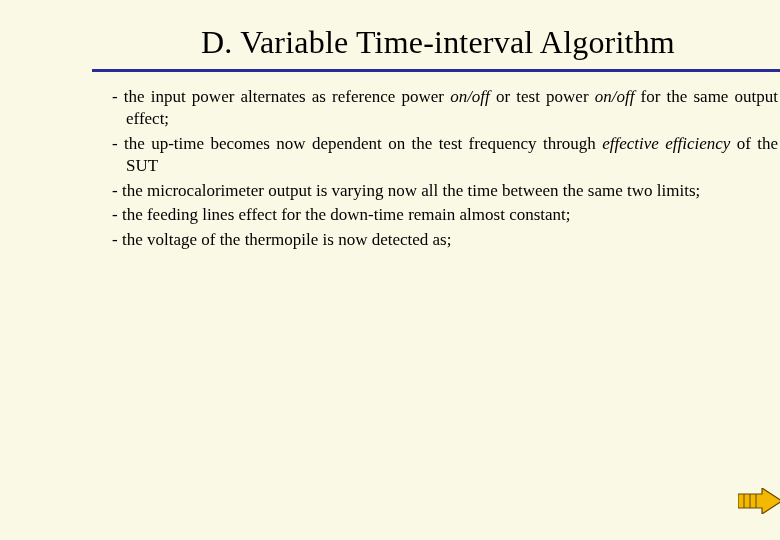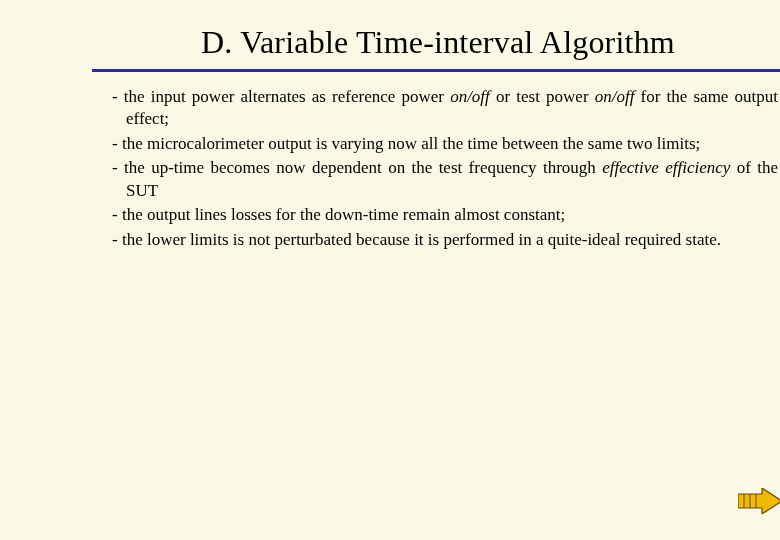--- a/index.html
+++ b/index.html
@@ -54,28 +54,28 @@
 
   <div class="title">D. Variable Time-interval Algorithm</div>
   <div class="rule"></div>
 
   <div class="content">
 
     <div class="item">
       <span>- the input power alternates as reference power </span><i>on/off</i><span> or test power </span><i>on/off</i><span> for the same output effect;</span>
     </div>
 
-    <div class="item">- the microcalorimeter output is varying now all the time between the same two limits;</div>
-
     <div class="item">
       <span>- the up-time becomes now dependent on the test frequency through </span><i>effective efficiency</i><span> of the SUT</span>
     </div>
 
-    <div class="item">- the output lines losses for the down-time remain almost constant;</div>
-    <div class="item">- the lower limits is not perturbated because it is performed in a quite-ideal required state.</div>
+    <div class="item">- the microcalorimeter output is varying now all the time between the same two limits;</div>
+
+    <div class="item">- the feeding lines effect for the down-time remain almost constant;</div>
+    <div class="item">- the voltage of the thermopile is now detected as;</div>
 
   </div>
 
   <div class="arrow-box">
     <svg viewBox="0 0 44 26" width="44" height="26">
       <polygon points="0,6 24,6 24,0 44,13 24,26 24,20 0,20" stroke-width="1.2" fill="#f2b900"></polygon>
       <polygon points="0,6 24,6 24,0 44,13 24,26 24,20 0,20" fill="none" stroke-width="1.2" stroke="#6a4a00"></polygon>
       <line x1="6" y1="6" x2="6" y2="20" stroke-width="1" stroke="#6a4a00"></line>
       <line x1="12" y1="6" x2="12" y2="20" stroke-width="1" stroke="#6a4a00"></line>
       <line x1="18" y1="6" x2="18" y2="20" stroke-width="1" stroke="#6a4a00"></line>

